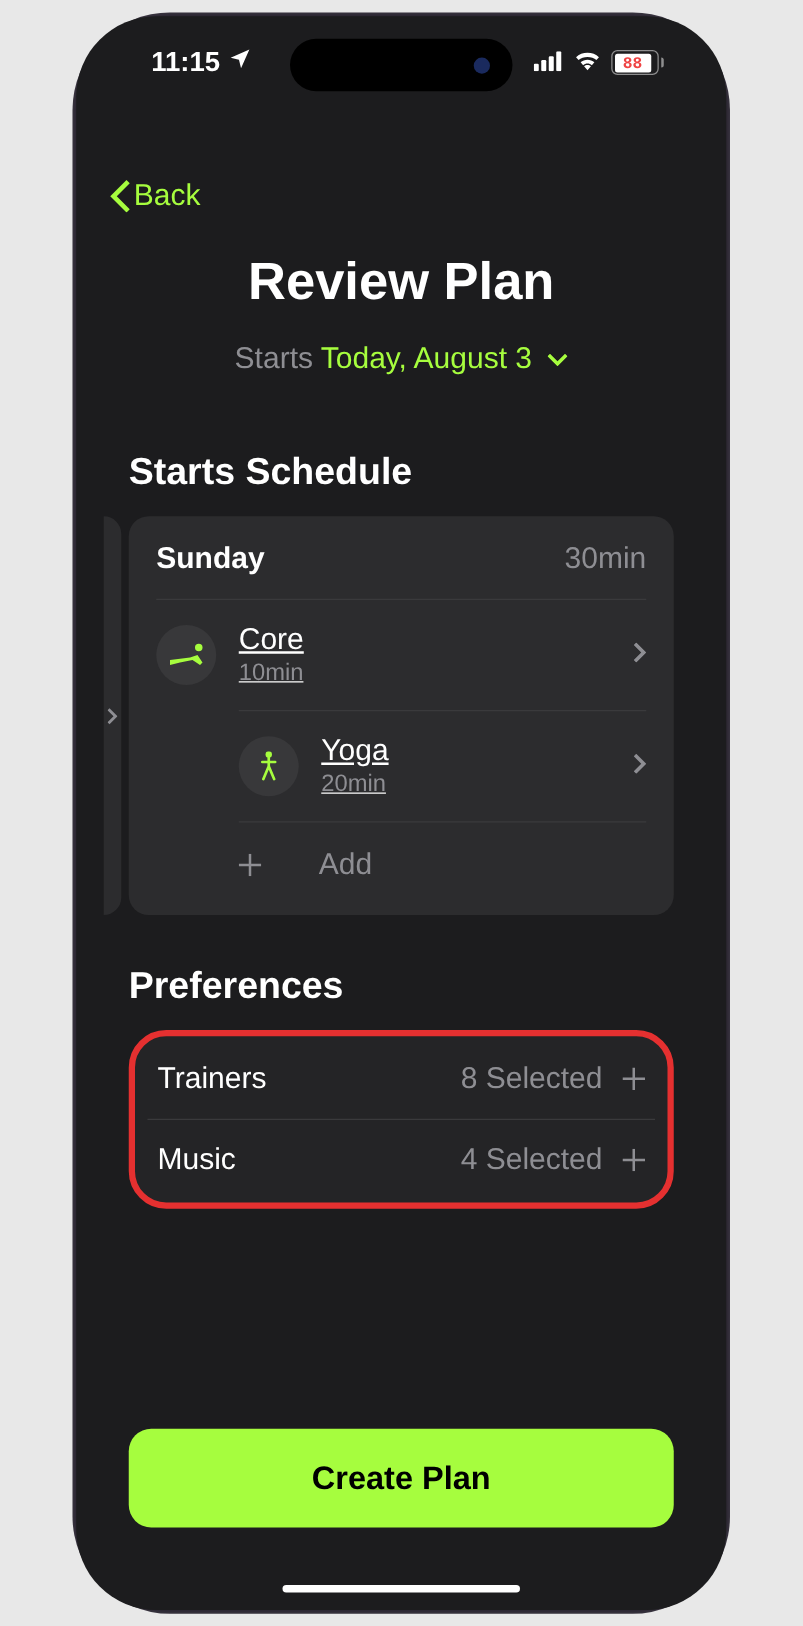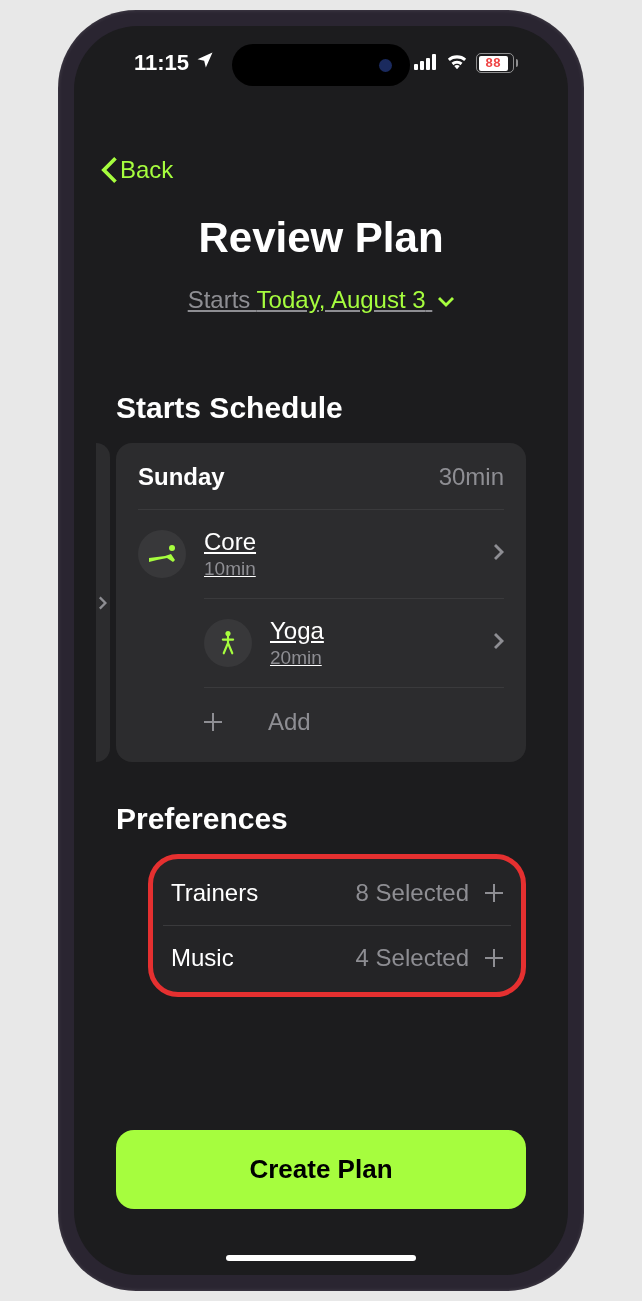--- a/index.html
+++ b/index.html
@@ -16,21 +16,21 @@
       padding: 0;
       width: 642px;
       height: 1301px;
     }
     .phone-frame {
       width: 526px;
       height: 1281px;
       margin: 10px;
       background: #2a2531;
       border-radius: 78px;
-      padding: 16px;
+      padding: 3px;
       position: relative;
       box-shadow: inset 0 0 4px rgba(255,255,255,0.15);
     }
     .phone-screen {
       width: 100%;
       height: 100%;
       background: #1c1c1e;
       border-radius: 64px;
       overflow: hidden;
       position: relative;
@@ -134,22 +134,21 @@
     .page-title {
       text-align: center;
       font-size: 42px;
       font-weight: 700;
       margin-bottom: 24px;
     }
     .subtitle {
       text-align: center;
       font-size: 24px;
       color: #8e8e93;
-      margin-bottom: 77px;
-      text-decoration: underline;
+      margin-bottom: 60px;
     }
     .subtitle .date-text {
       color: #a6fd3e;
     }
     .subtitle svg { width: 16px; height: 10px; fill: #a6fd3e; margin-left: 6px; vertical-align: middle; }
     .section-heading {
       font-size: 30px;
       font-weight: 700;
       padding: 0 42px 18px;
     }
@@ -229,21 +228,20 @@
     .add-row svg { width: 18px; height: 18px; fill: #8e8e93; }
     .add-label { font-size: 24px; color: #8e8e93; padding-left: 16px;}
     .preferences {
       padding: 0 42px;
     }
     .pref-container {
       border: 5px solid #e53030;
       border-radius: 30px;
       padding: 2px 10px;
       background: #242426;
-      margin-left: 32px;
     }
     .pref-row {
       display: flex;
       align-items: center;
       justify-content: space-between;
       padding: 18px 8px;
       font-size: 24px;
     }
     .pref-row + .pref-row { border-top: 1px solid #3a3a3c; }
     .pref-right {

